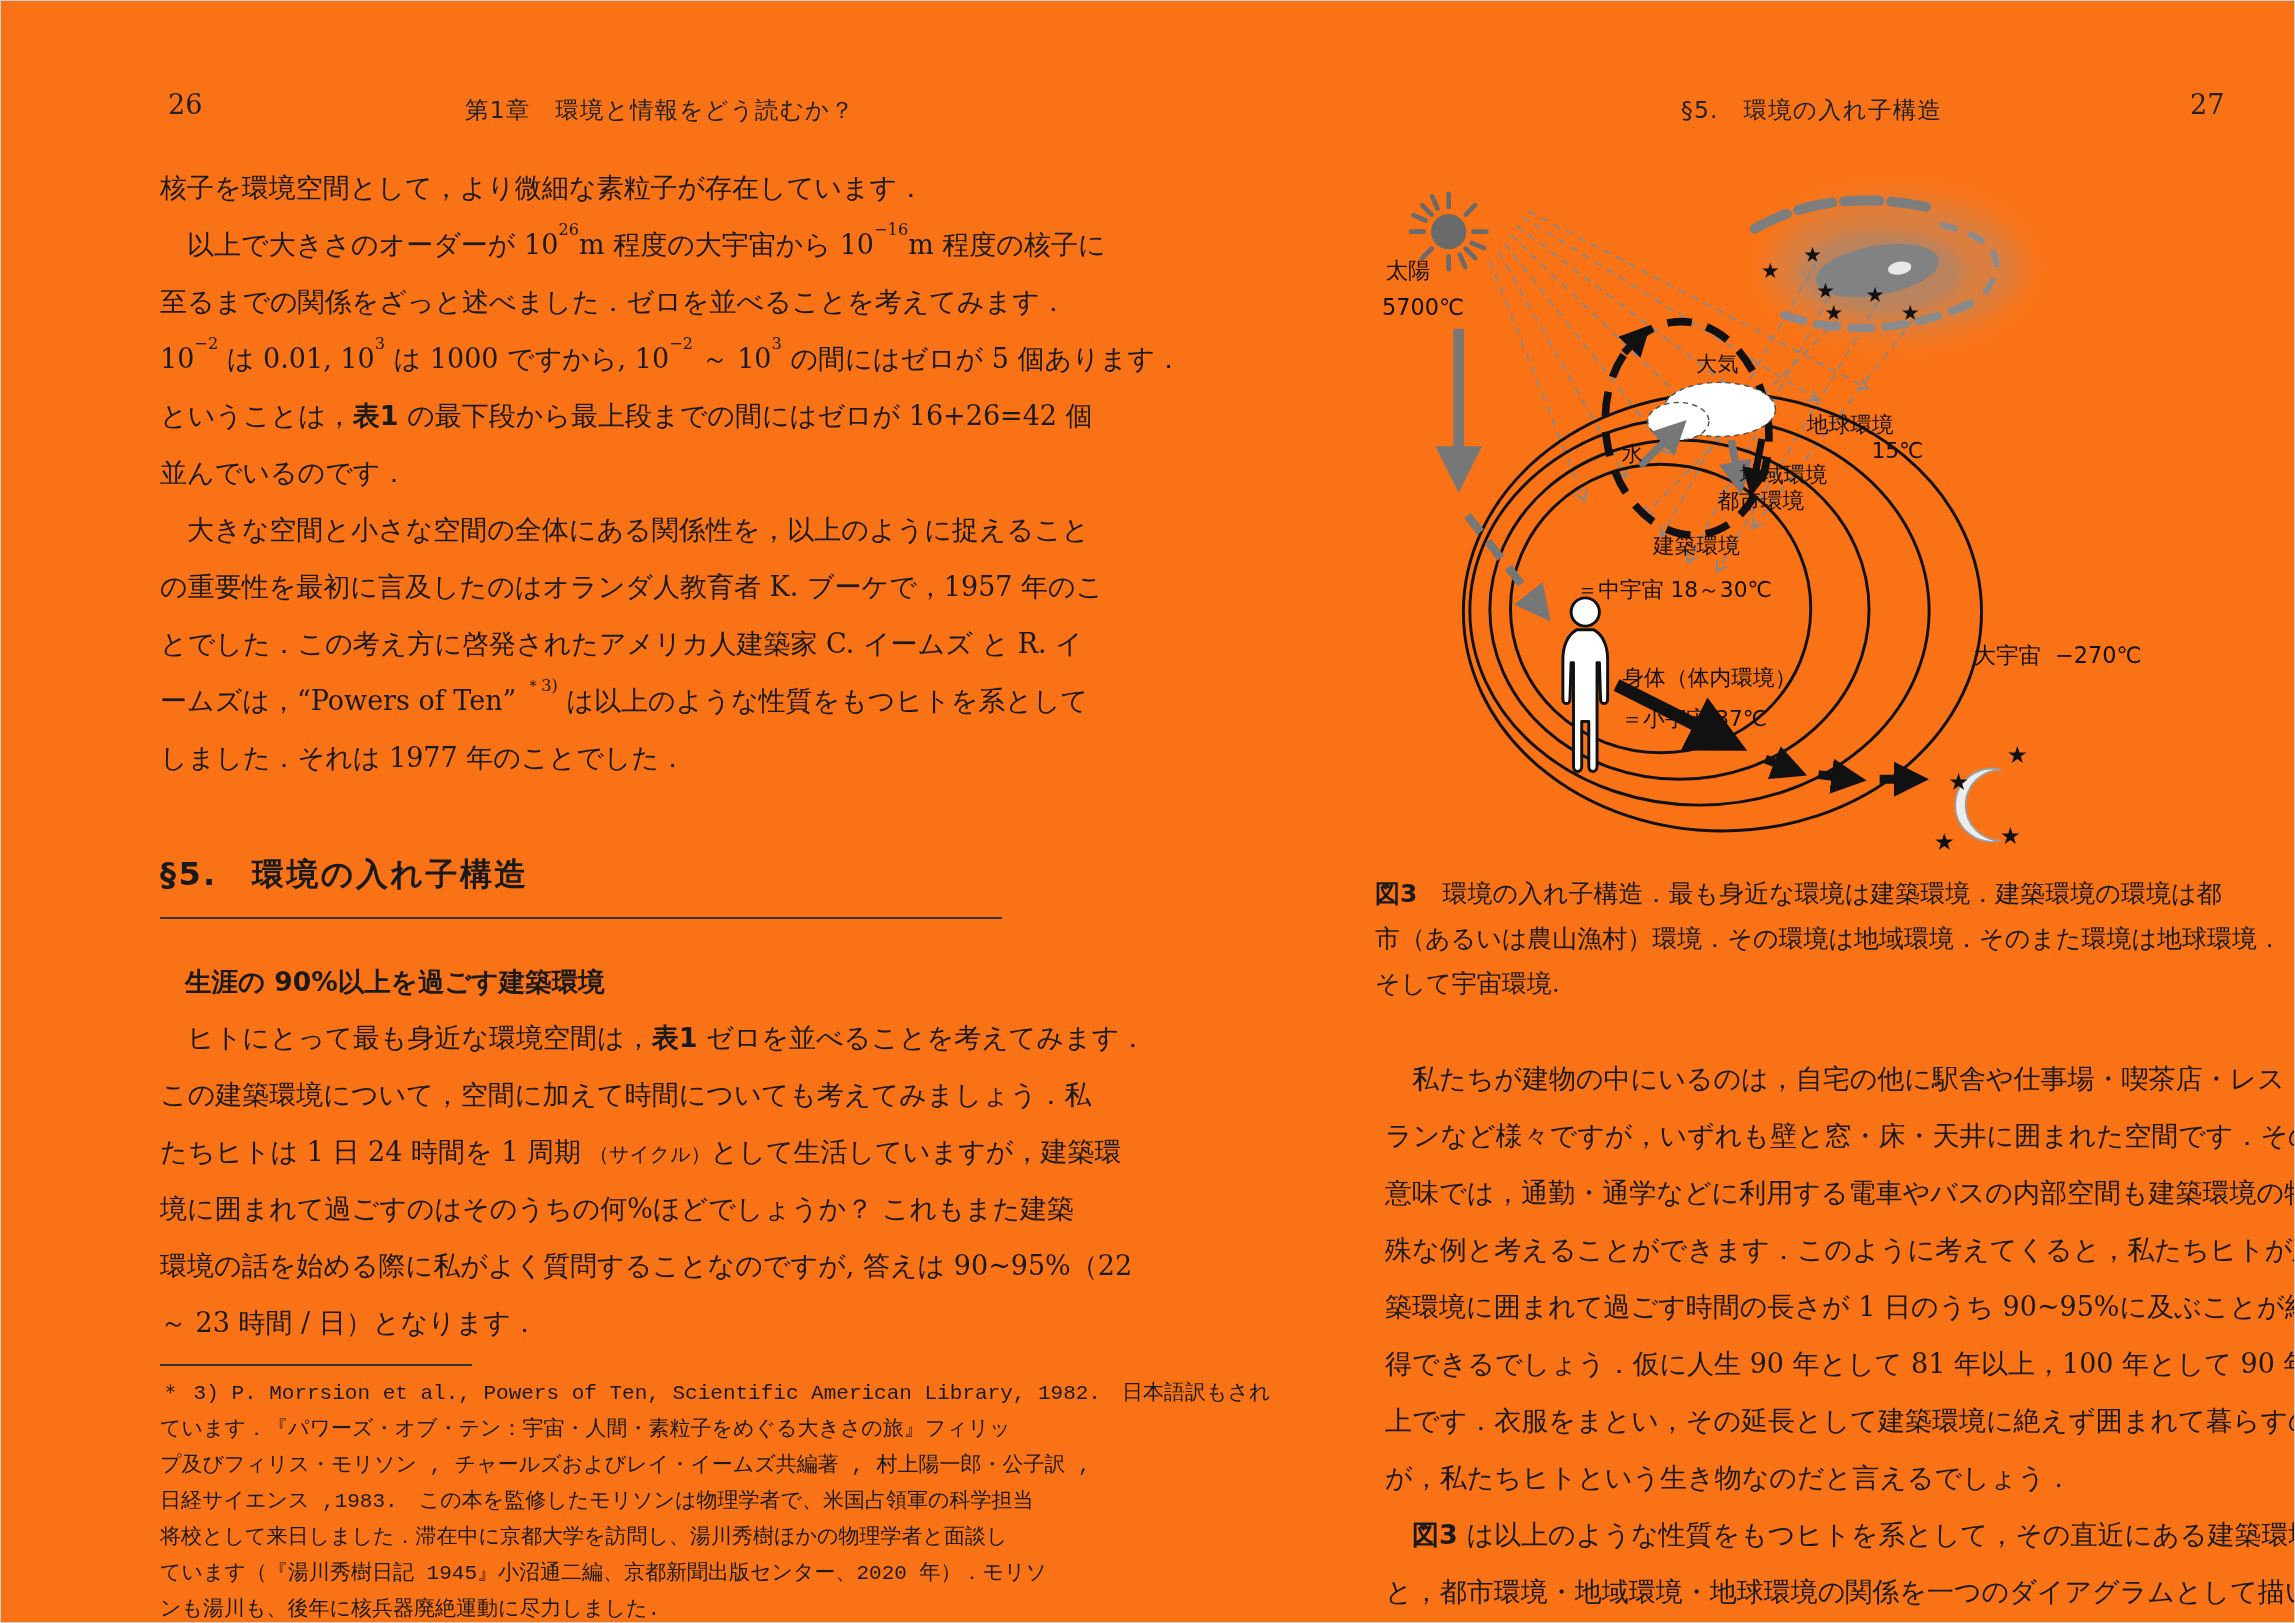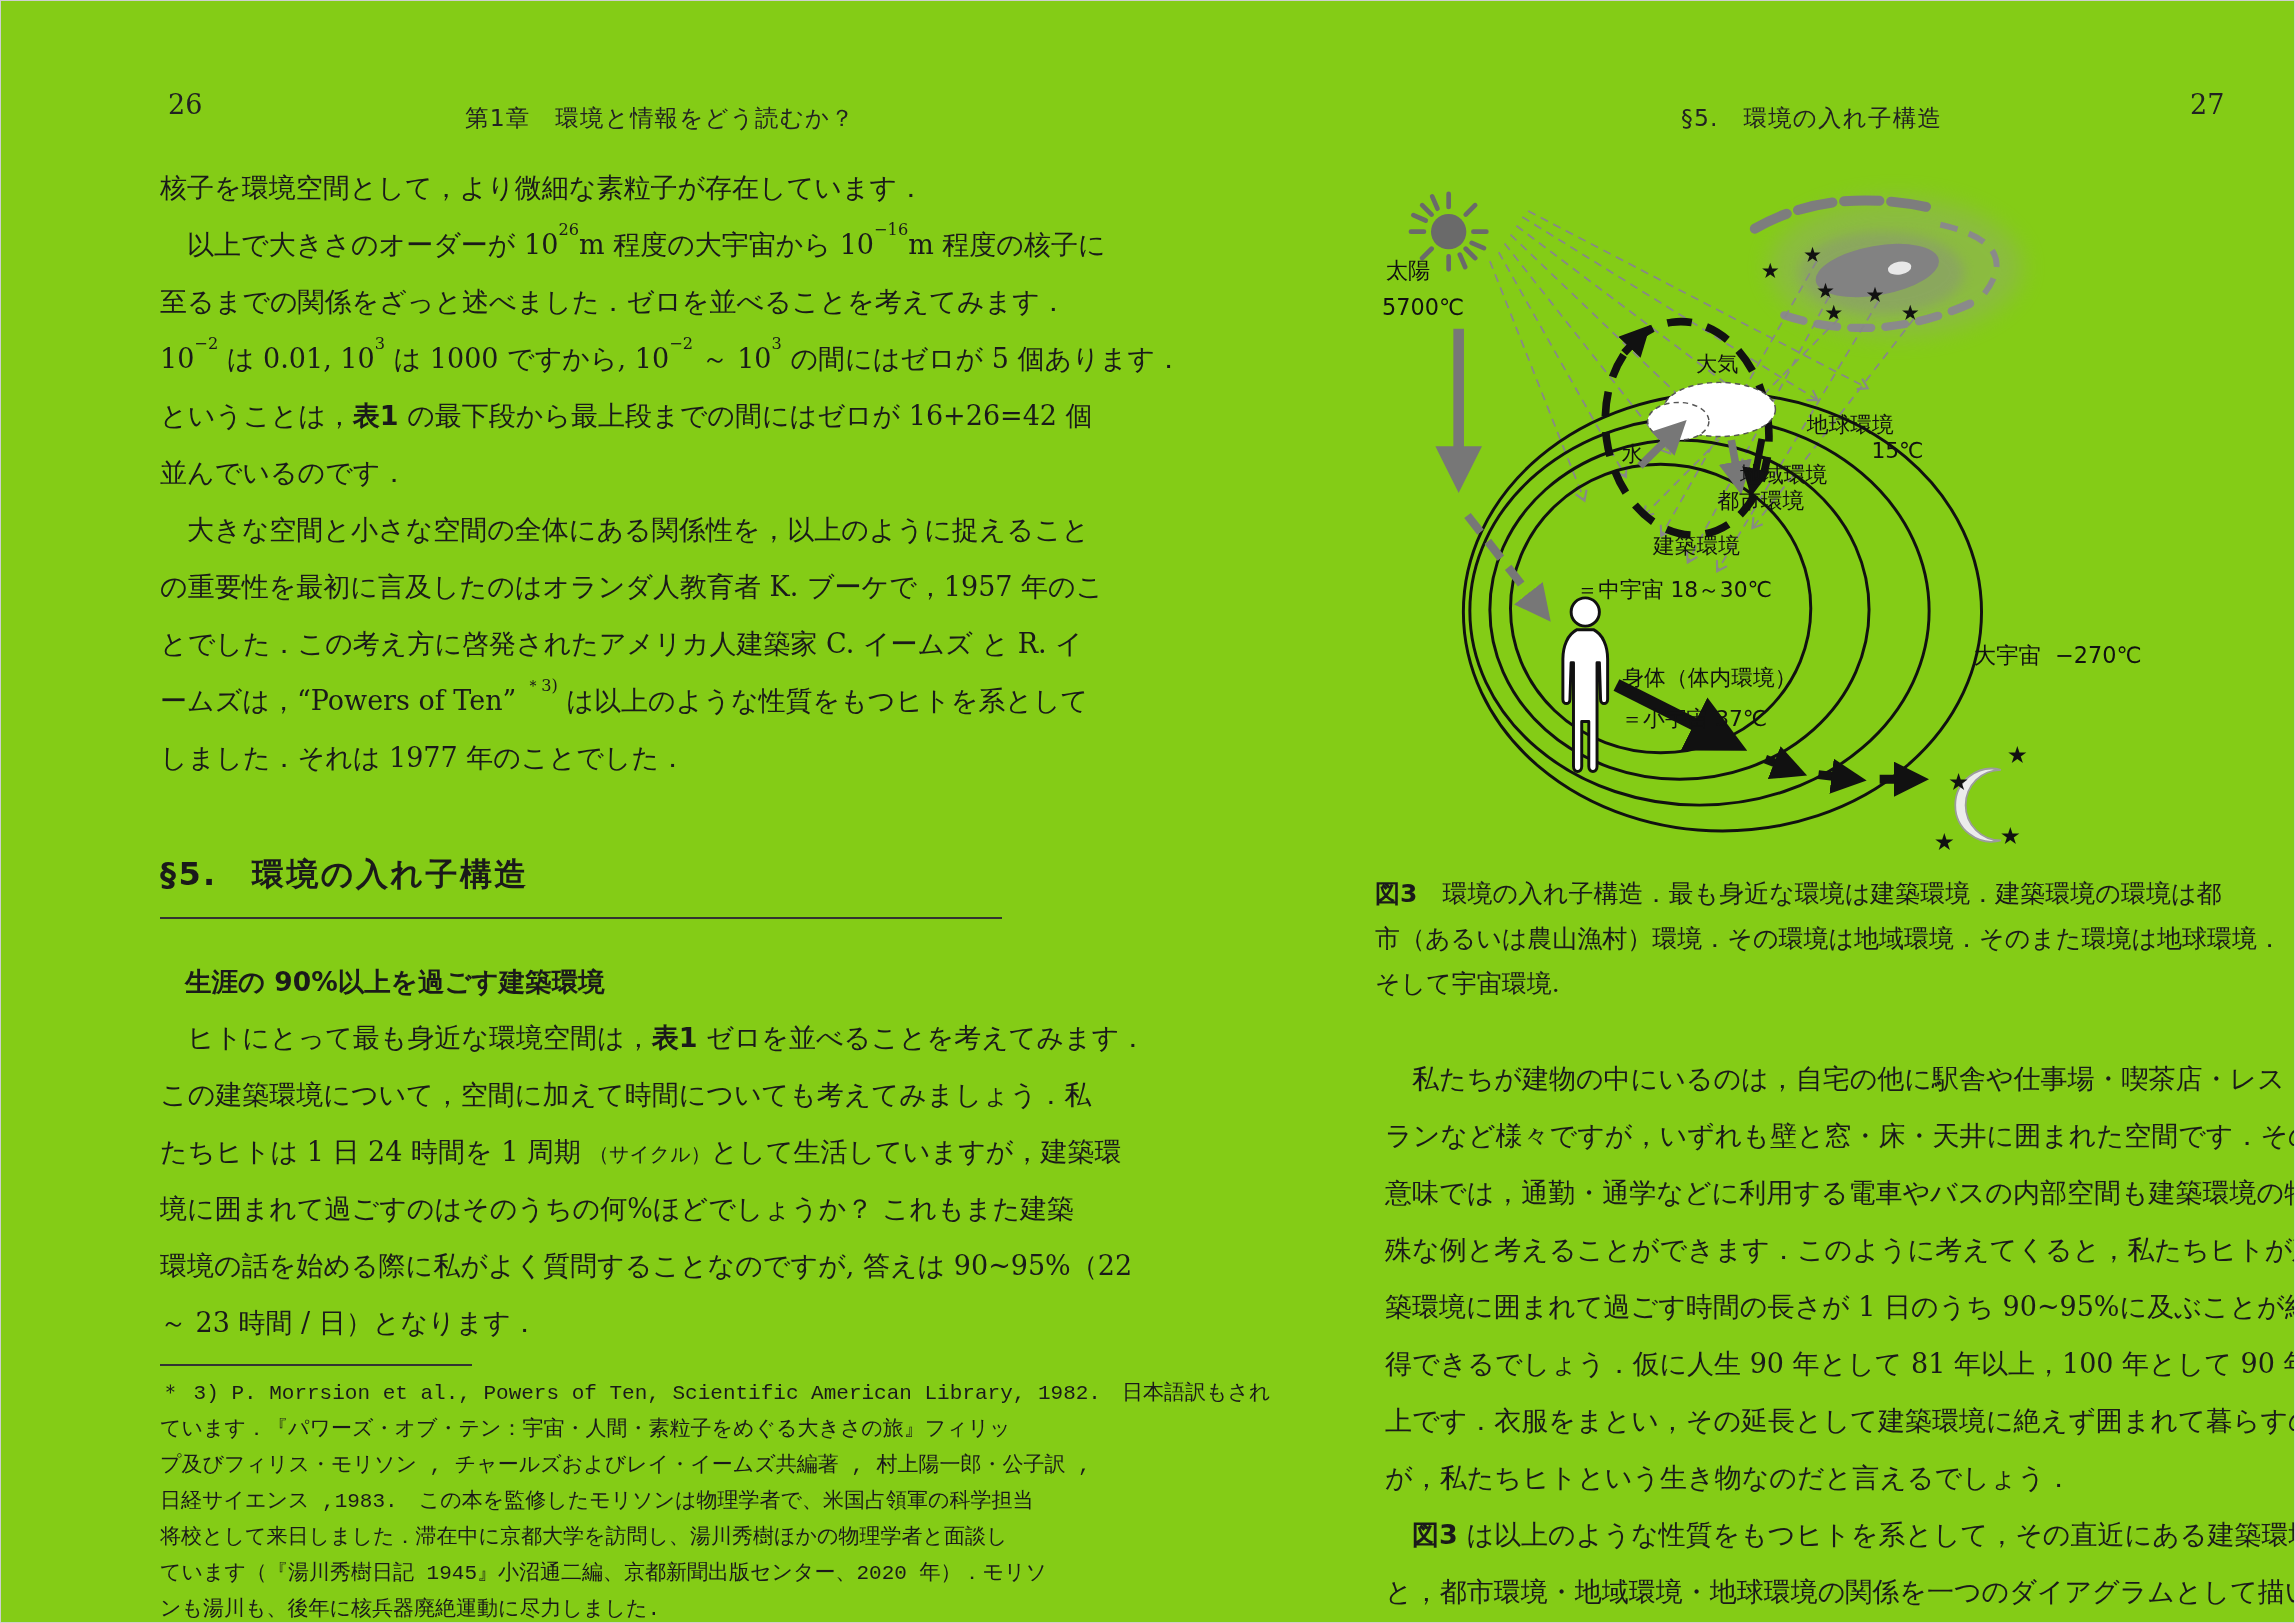--- a/index.html
+++ b/index.html
@@ -1,20 +1,20 @@
 <!DOCTYPE html>
 <html lang="ja" style="font-size:9.4px"><head>
 <meta charset="utf-8">
 <style>
   html,body{margin:0;padding:0;background:#f4f4f4;}
-  .spread{position:relative;width:2295px;height:1623px;background:#84cc16;
+  .spread{position:relative;width:2295px;height:1623px;background:#f97316;
           border:1.2px solid #cfcfcf;box-sizing:border-box;overflow:hidden;
           font-family:"DejaVu Serif","Liberation Serif",serif;color:#1a1a1a;}
   .abs{position:absolute;}
-  .rh{font-family:"DejaVu Sans","Liberation Sans",sans-serif;font-size:23.5px;letter-spacing:1.2px;color:#222;white-space:nowrap;margin-top:8px;}
+  .rh{font-family:"DejaVu Sans","Liberation Sans",sans-serif;font-size:23.5px;letter-spacing:1.2px;color:#222;white-space:nowrap;}
   .pnum{font-size:27px;color:#222;}
   .bline{font-size:27px;line-height:57px;height:57px;white-space:nowrap;letter-spacing:0px;}
   .pline{font-size:27px;line-height:57px;height:57px;white-space:nowrap;}
   .fline{font-size:21px;line-height:36px;height:36px;white-space:nowrap;font-family:Liberation Mono, monospace;}
   .cline{font-size:25px;line-height:45px;height:45px;white-space:nowrap;}
   .sec-head{font-family:"DejaVu Sans","Liberation Sans",sans-serif;font-weight:700;font-size:32px;letter-spacing:2.4px;white-space:nowrap;}
   .sub-head{font-family:"DejaVu Sans","Liberation Sans",sans-serif;font-weight:700;font-size:26.5px;white-space:nowrap;}
   .rule{background:#333;height:1.8px;}
   sup{font-size:.6em;line-height:0;position:relative;top:-.55em;}
   .gb{font-family:"DejaVu Sans","Liberation Sans",sans-serif;font-weight:700;}

